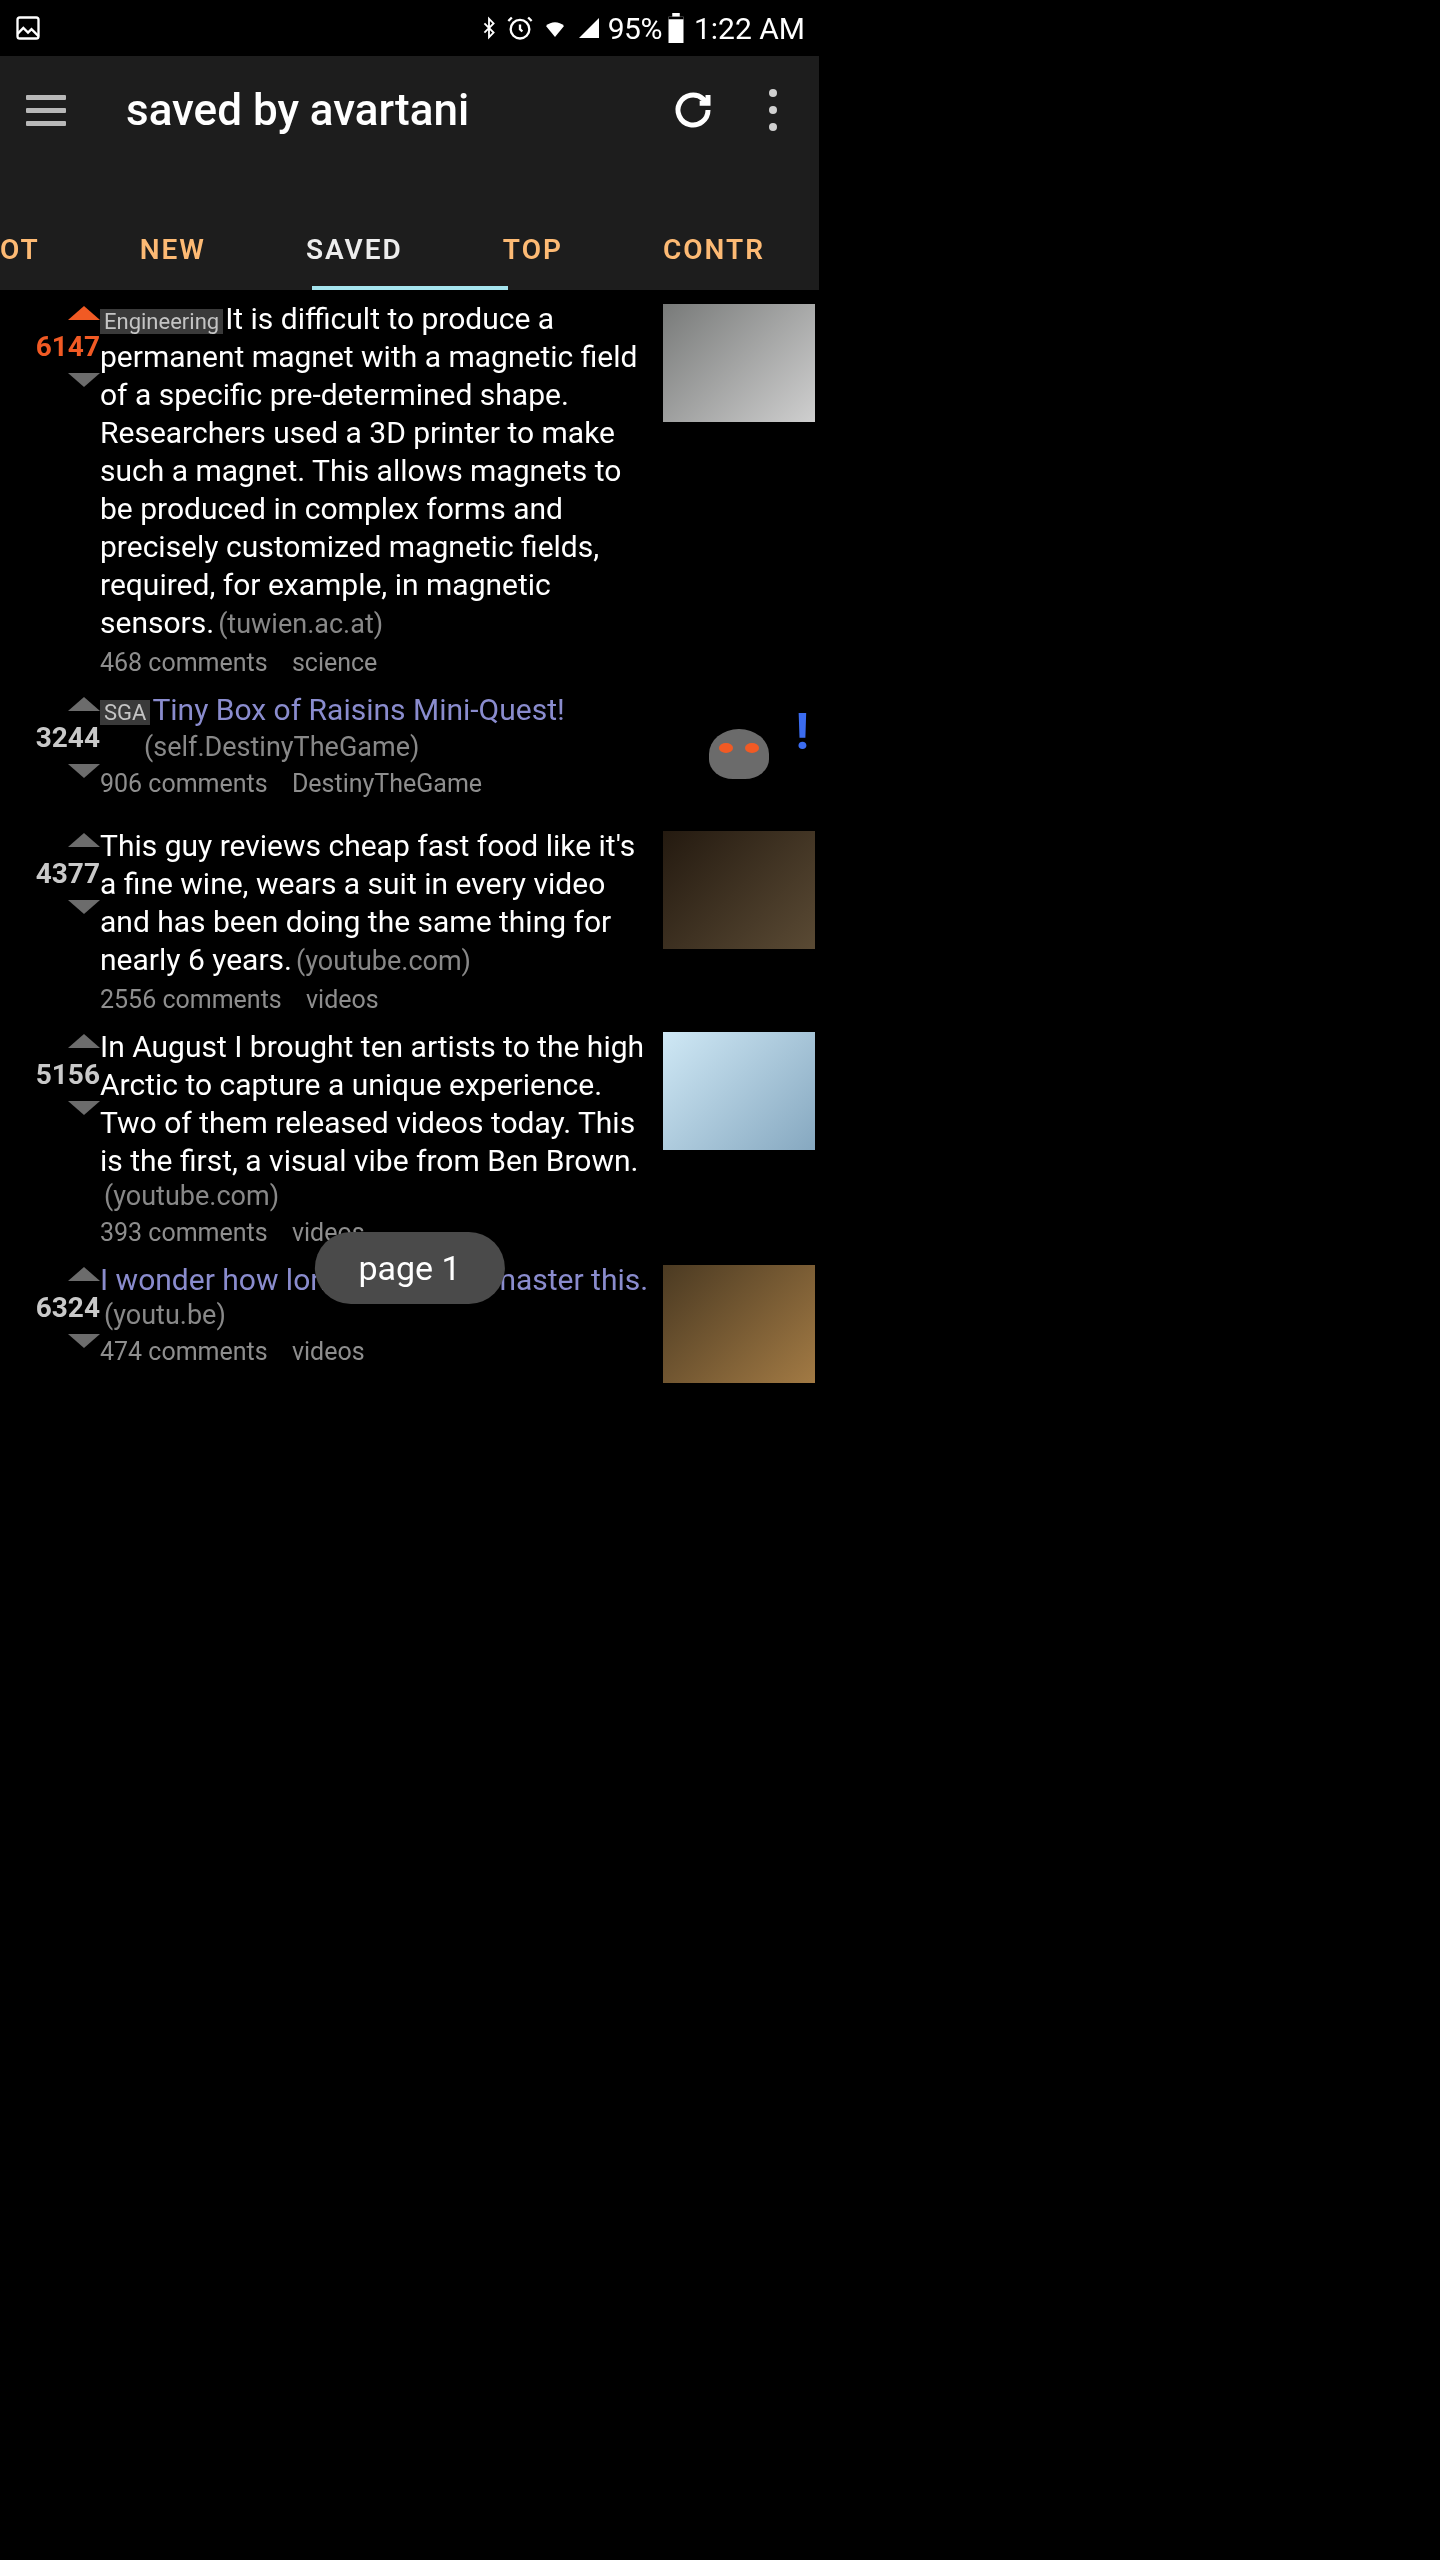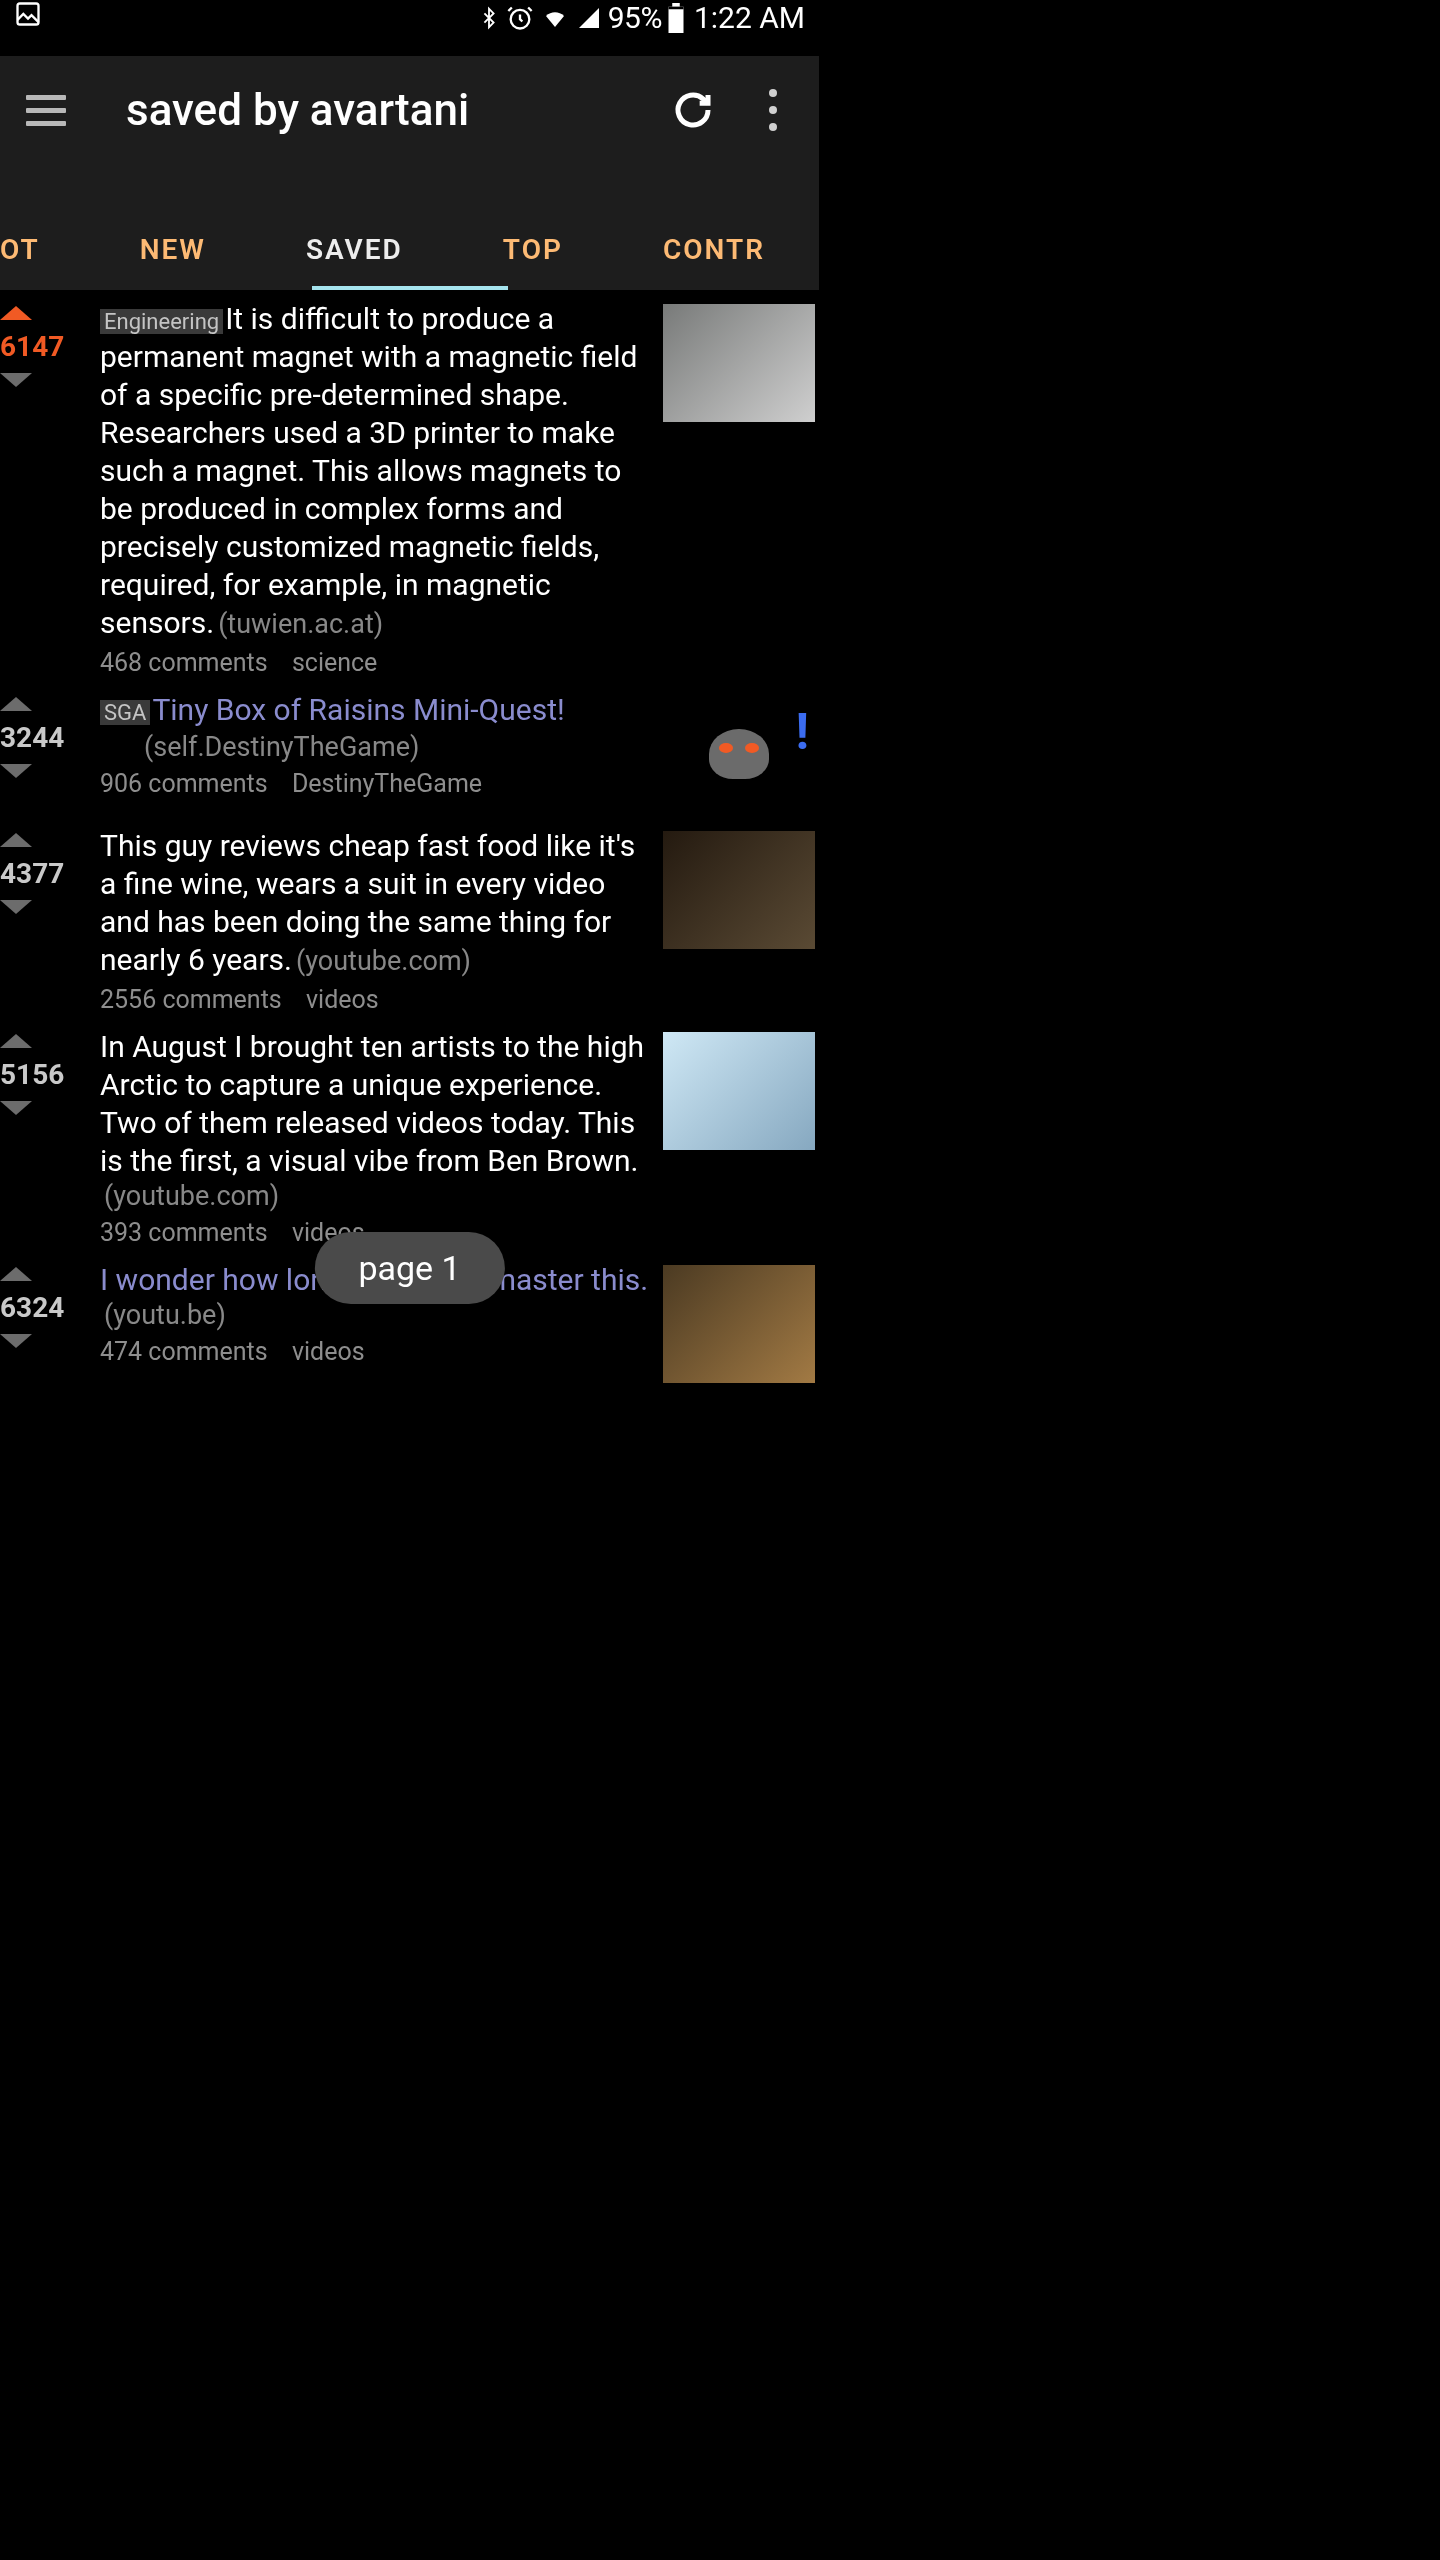--- a/index.html
+++ b/index.html
@@ -9,21 +9,21 @@
     background: #000;
     font-family: Roboto, Arial, sans-serif;
     color: #fff;
     overflow: hidden;
     position: relative;
   }
   .status-bar {
     height: 56px;
     background: #000;
     display: flex;
-    align-items: flex-start;
+    align-items: center;
     padding: 0 14px;
     font-size: 30px;
   }
   .status-left { flex: 1; display: flex; align-items: center; gap: 8px; }
   .status-right { display: flex; align-items: center; gap: 6px; }
   .status-icon { display: inline-flex; align-items: center; }
   .battery-pct { letter-spacing: -0.5px; }
   .clock-text { font-size: 30px; margin-left: 4px; }
 
   .app-header {
@@ -86,21 +86,21 @@
     background: #000;
   }
   .post {
     display: flex;
     padding: 10px 0 4px 0;
   }
   .vote-col {
     width: 100px;
     display: flex;
     flex-direction: column;
-    align-items: flex-start;
+    align-items: flex-end;
     padding-top: 6px;
     gap: 10px;
   }
   .arrow {
     width: 0; height: 0;
     border-left: 16px solid transparent;
     border-right: 16px solid transparent;
   }
   .arrow.up { border-bottom: 14px solid #6c6c6c; }
   .arrow.up.upvoted { border-bottom-color: #f15a24; }

